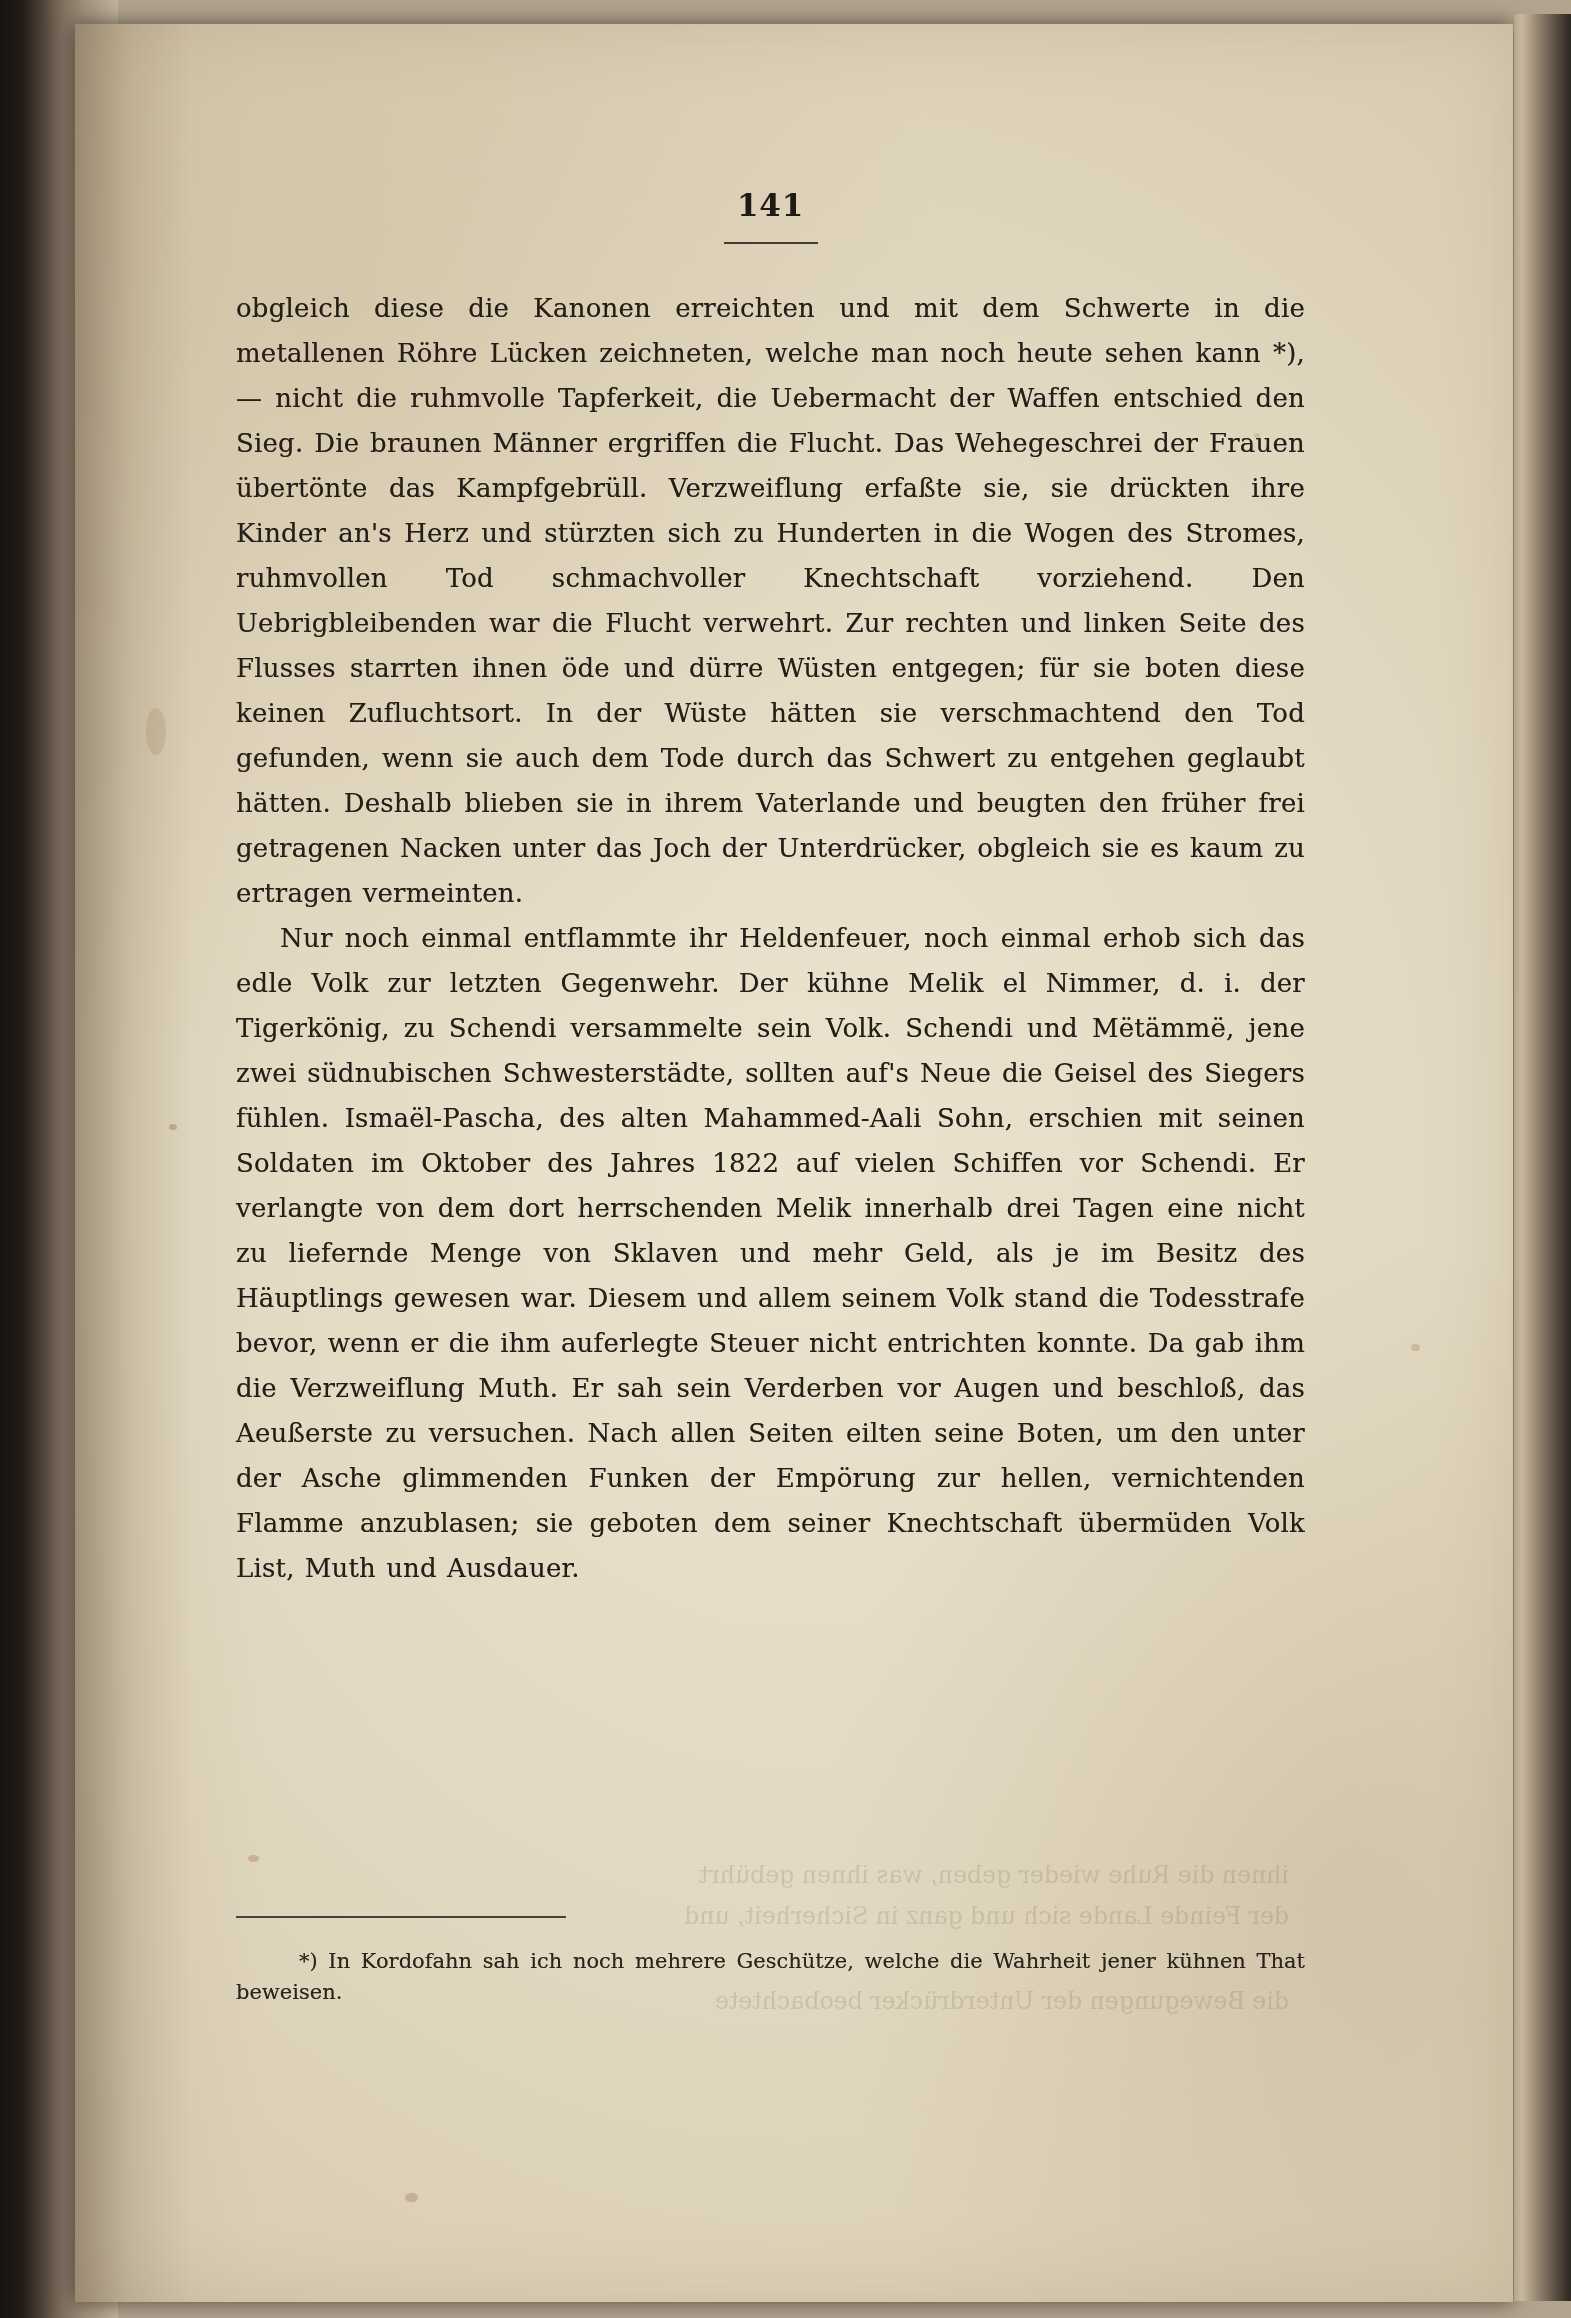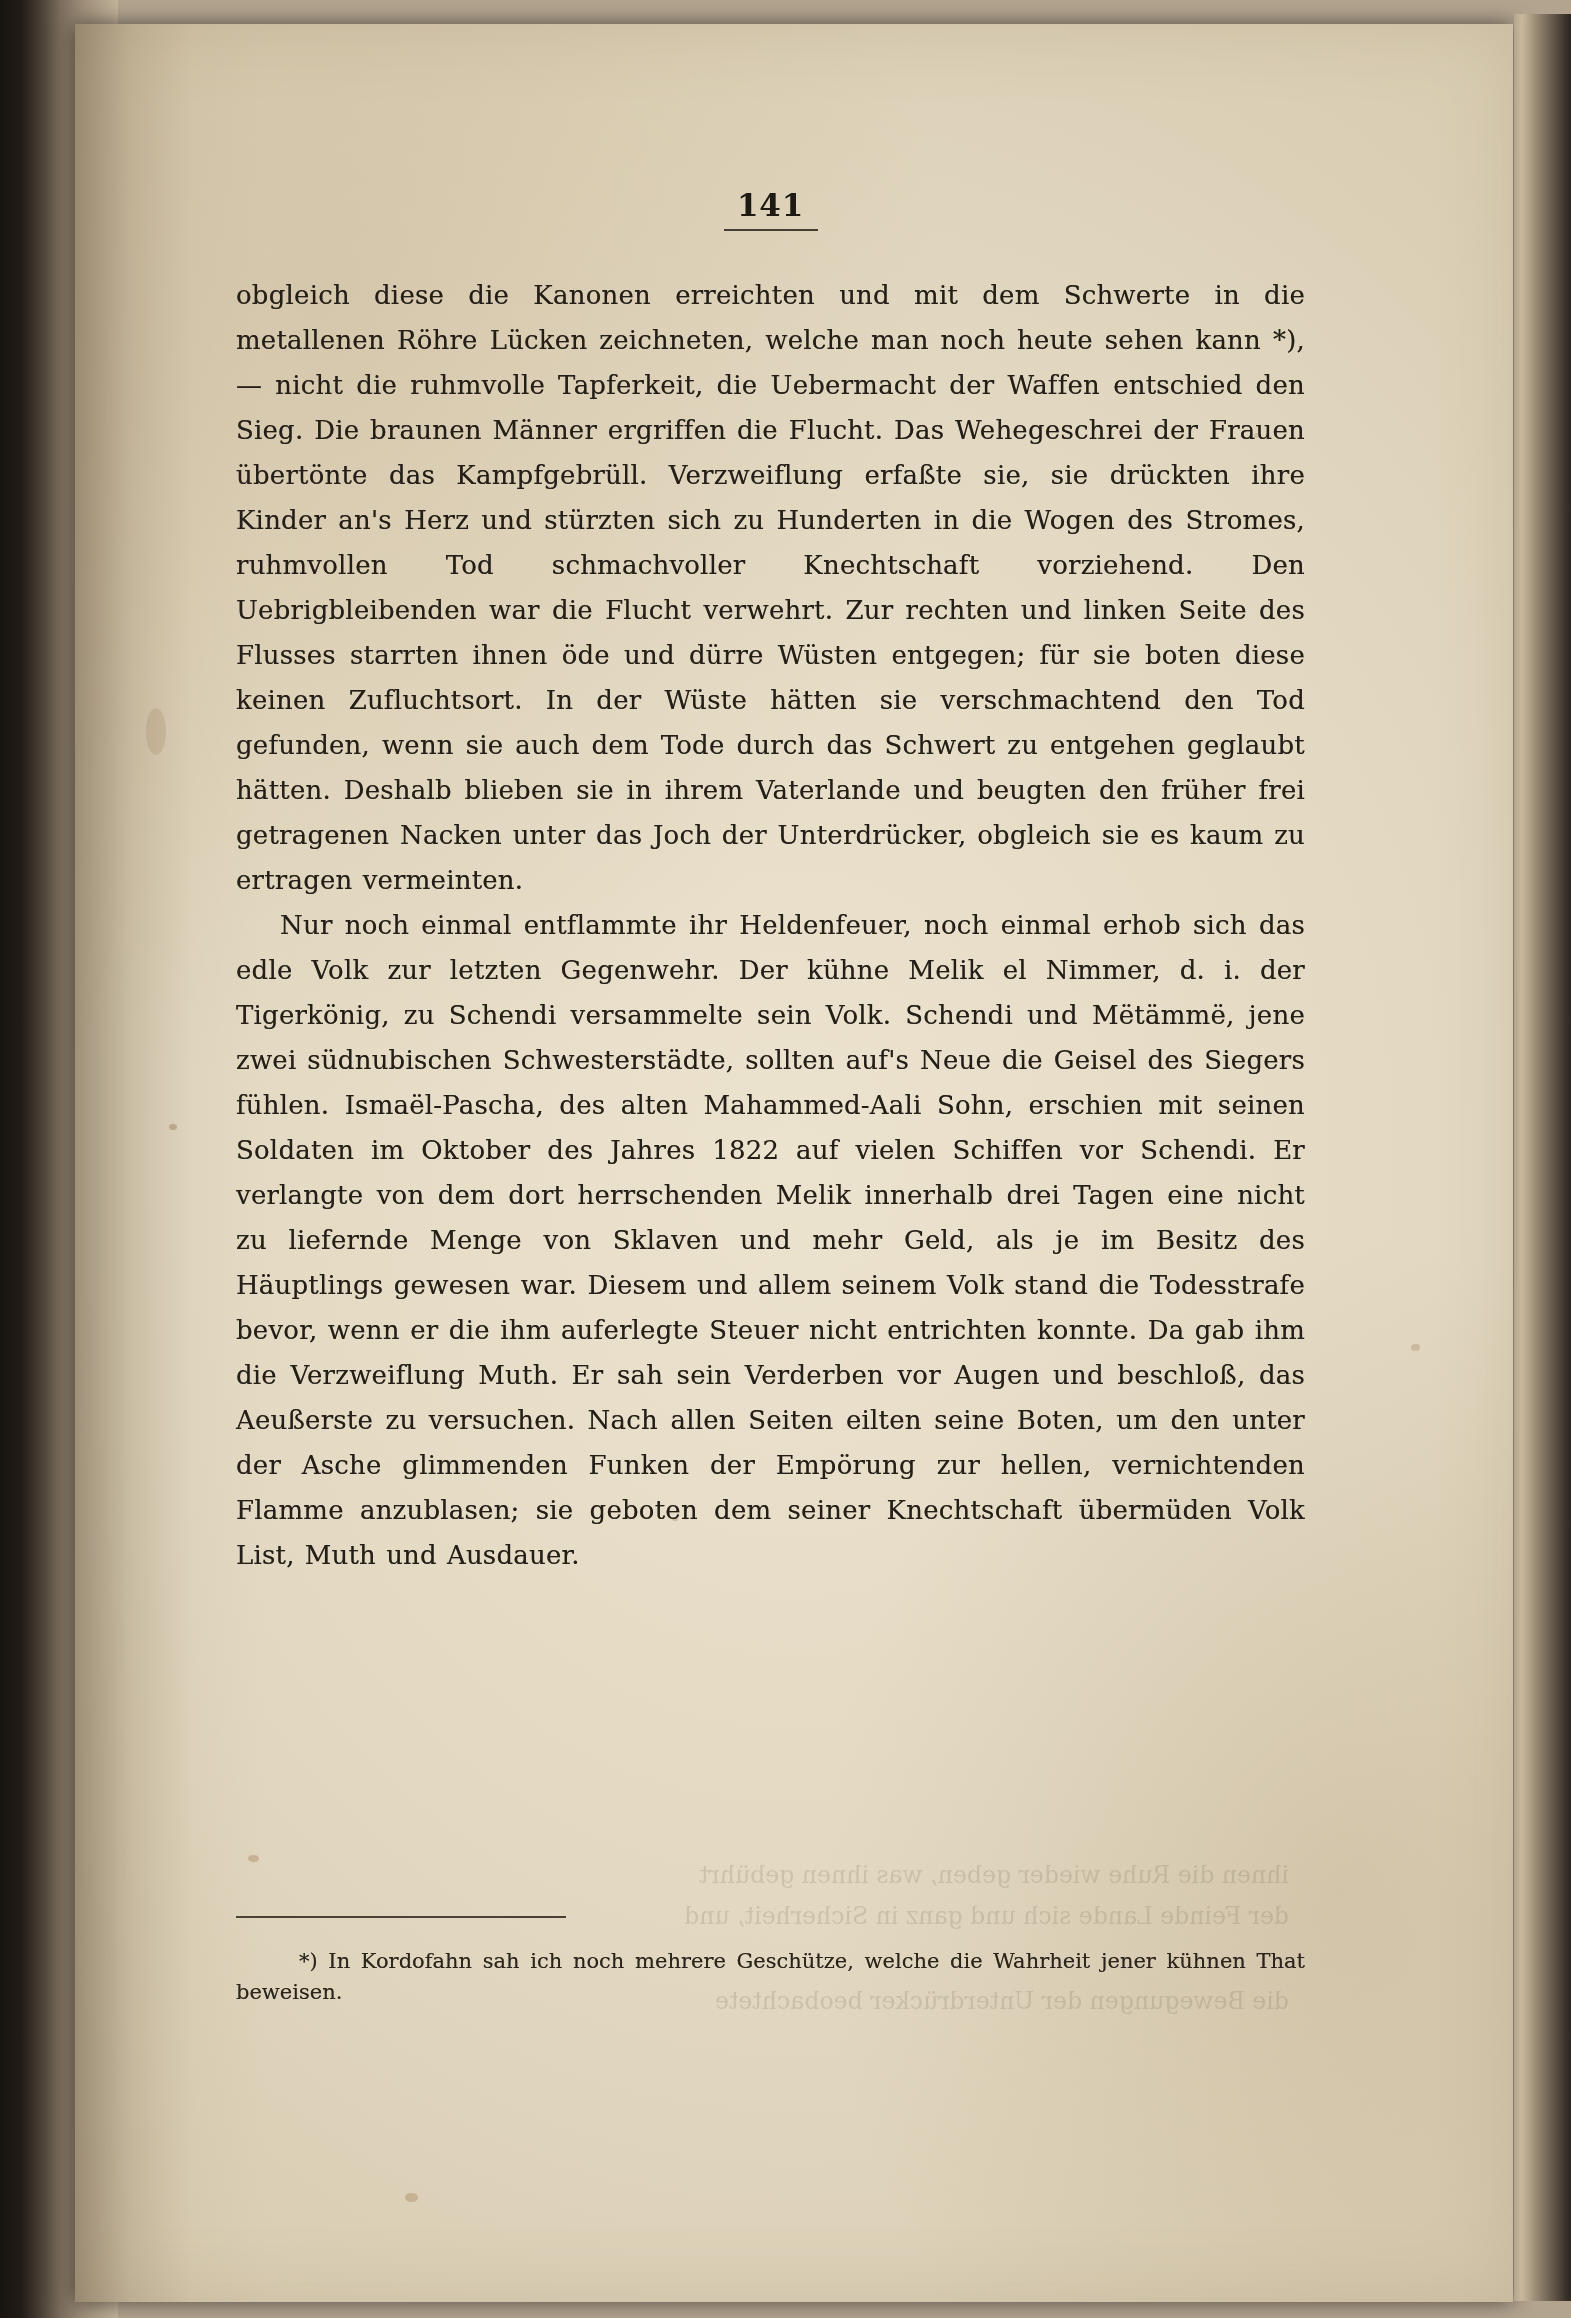--- a/index.html
+++ b/index.html
@@ -107,21 +107,21 @@
     color: #211c16;
   }
 
   .folio {
     text-align: center;
     font-family: "DejaVu Serif", serif;
     font-weight: bold;
     font-size: 31px;
     letter-spacing: 0.8px;
     color: #1e1a14;
-    margin: 0 0 6px 0;
+    margin: 0 0 19px 0;
   }
   .folio-rule {
     width: 94px;
     height: 2.4px;
     background: #2a2319;
     margin: 4.7px auto 42px auto;
     opacity: .85;
   }
 
   .para {

